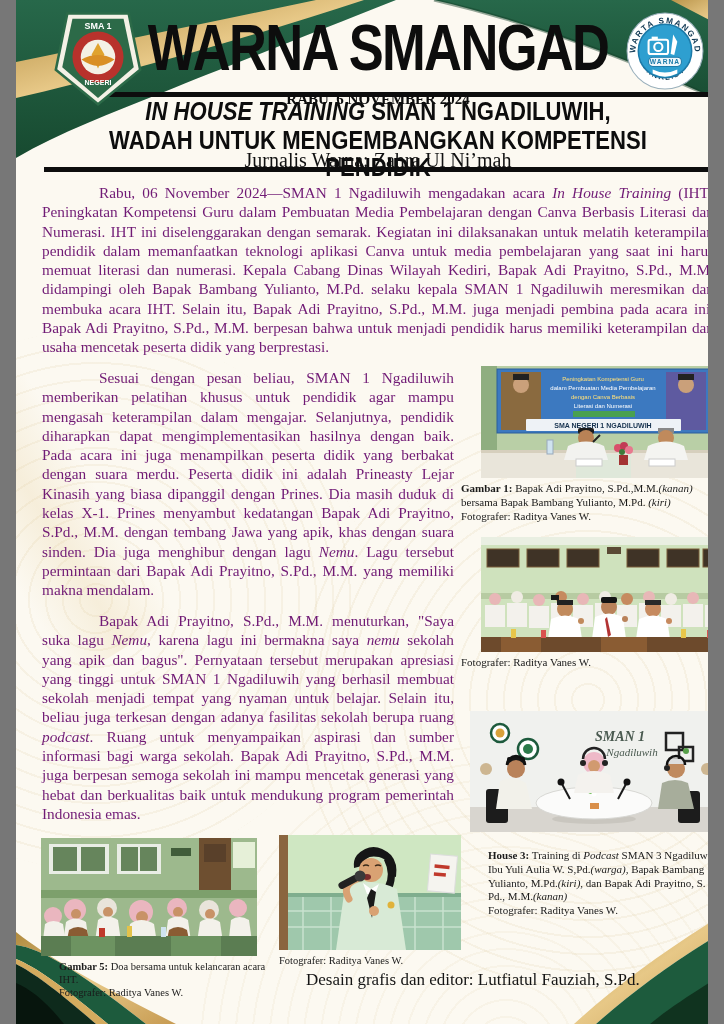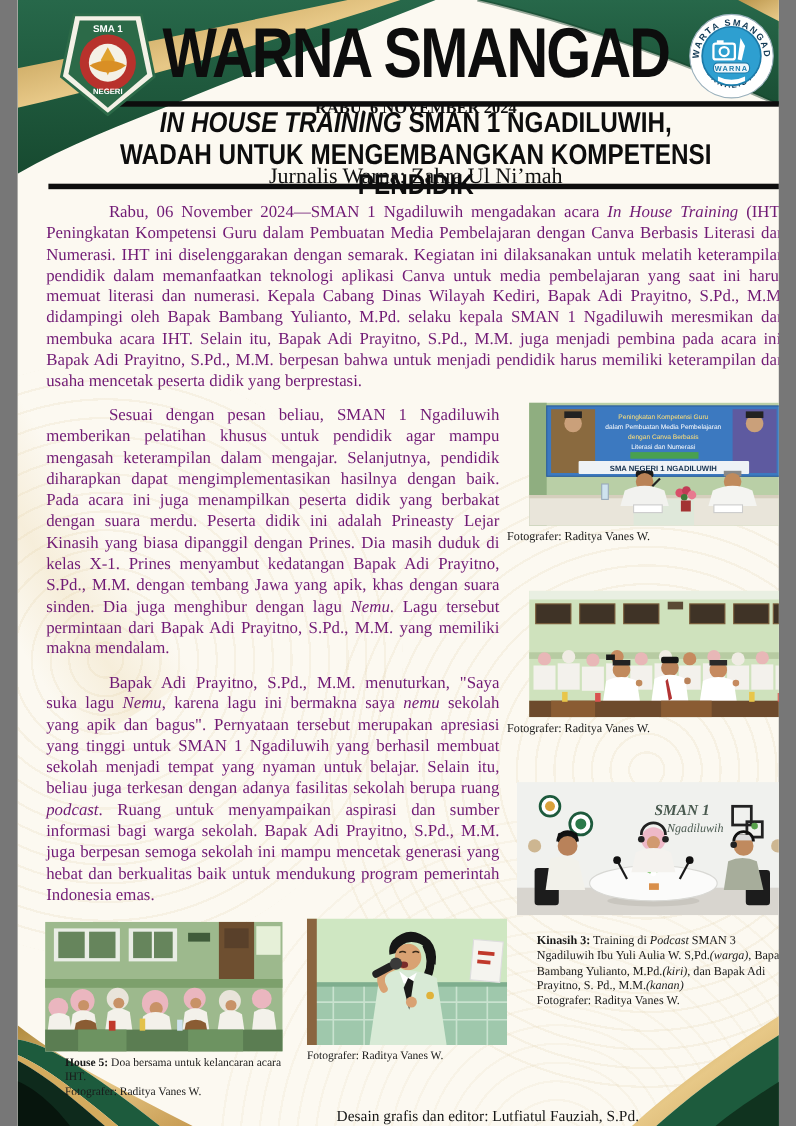--- a/index.html
+++ b/index.html
@@ -58,21 +58,21 @@
   .fig3 figcaption{margin-left:18px;width:234px;margin-top:17px;}
   .fig4{left:263px;top:835px;width:184px;}
   .fig5{left:25px;top:838px;width:233px;}
   .fig5 figcaption{margin-left:18px;width:214px;}
   figcaption{font-size:11px;line-height:13.8px;margin-top:4px;color:#1a1a1a;text-align:left;}
   .fig4 figcaption,.fig5 figcaption{font-size:10.5px;line-height:13px;}
   .cap-photog{display:block;}
   figcaption b{font-weight:700;}
   figcaption i{font-style:italic;}
 
-  .credit{position:absolute;left:290px;top:1008px;z-index:2;font-size:14px;color:#151515;}
+  .credit{position:absolute;left:290px;top:970px;z-index:2;font-size:17px;color:#151515;}
 </style>
 </head>
 <body>
 
 <div class="page">
 
   <div class="bg-ring r1"></div>
   <div class="bg-ring r2"></div>
   <div class="bg-ring r3"></div>
   <div class="gold-streak"></div>
@@ -193,20 +193,21 @@
       <circle cx="137" cy="82" r="4" fill="#d94f6a"></circle>
         <circle cx="143" cy="80" r="4" fill="#c23b55"></circle>
       <circle cx="148" cy="84" r="4" fill="#e8798f"></circle>
         <circle cx="141" cy="86" r="3" fill="#3f7a3a"></circle>
       <rect x="138" y="89" width="9" height="10" fill="#a33333"></rect>
       <rect x="66" y="74" width="6" height="14" fill="#cfe3ef" stroke="#99aabb"></rect>
       <rect x="95" y="93" width="26" height="7" fill="#ffffff" stroke="#cccccc"></rect>
       <rect x="168" y="93" width="26" height="7" fill="#ffffff" stroke="#cccccc"></rect>
     </svg>
     <figcaption>
+      <span class="cap-text"><b>Gambar 1:</b><span> Bapak Adi Prayitno, S.Pd.,M.M.</span><i>(kanan)</i><span> bersama Bapak Bambang Yulianto, M.Pd. </span><i>(kiri)</i></span>
       <span class="cap-photog">Fotografer: Raditya Vanes W.</span>
     </figcaption>
   </figure>
 
   <figure class="fig fig2">
     <svg width="253" height="115" viewBox="0 0 253 115">
       <rect width="253" height="115" fill="#cfe2bd"></rect>
       <rect x="0" y="0" width="253" height="8" fill="#e9efe2"></rect>
       <g fill="#3f3326" stroke="#7a5c39">
         <rect x="6" y="12" width="32" height="18"></rect>
@@ -311,21 +312,21 @@
       <path d="M108,64 q16,-8 32,0 l4,18 h-40 z" fill="#f4f2ee"></path>
       <rect x="208" y="80" width="22" height="32" rx="3" fill="#1c1c1c"></rect>
       <path d="M192,72 q13,-6 26,0 l6,26 h-36 z" fill="#a7ad9b"></path>
       <circle cx="206" cy="58" r="9" fill="#c08a5e"></circle>
       <rect x="198" y="48" width="16" height="5" fill="#dddddd"></rect>
       <path d="M197,54 a9,9 0 0 1 18,0" stroke="#111111" stroke-width="2.5" fill="none"></path>
       <circle cx="197" cy="57" r="3" fill="#222222"></circle>
       <rect x="120" y="92" width="9" height="6" fill="#d98f4a"></rect>
     </svg>
     <figcaption>
-      <span class="cap-text"><b>Kinasih 3:</b><span> Training di </span><i>Podcast</i><span>  SMAN 3 Ngadiluwih Ibu Yuli Aulia W. S,Pd.</span><i>(warga)</i><span>, Bapak Bambang Yulianto, M.Pd.</span><i>(kiri)</i><span>, dan Bapak Adi Prayitno, S. Pd., M.M.</span><i>(kanan)</i></span>
+      <span class="cap-text"><b>House 3:</b><span> Training di </span><i>Podcast</i><span>  SMAN 3 Ngadiluwih Ibu Yuli Aulia W. S,Pd.</span><i>(warga)</i><span>, Bapak Bambang Yulianto, M.Pd.</span><i>(kiri)</i><span>, dan Bapak Adi Prayitno, S. Pd., M.M.</span><i>(kanan)</i></span>
       <span class="cap-photog">Fotografer: Raditya Vanes W.</span>
     </figcaption>
   </figure>
 
   <figure class="fig fig4">
     <svg width="182" height="115" viewBox="0 0 182 115">
       <rect width="182" height="115" fill="#cfe7c2"></rect>
       <rect x="0" y="58" width="182" height="57" fill="#9fc8ac"></rect>
       <rect x="0" y="58" width="182" height="4" fill="#7fae8e"></rect>
       <g stroke="#c9e2cf" stroke-width="1.5">
@@ -404,20 +405,20 @@
       <path d="M28,92 q9,-6 18,0 l2,10 h-22 z" fill="#8a5c33"></path>
       <path d="M128,92 q9,-6 18,0 l2,10 h-22 z" fill="#8a5c33"></path>
       <rect x="0" y="98" width="216" height="20" fill="#5b7d52"></rect>
       <rect x="30" y="98" width="44" height="20" fill="#6d9361"></rect>
         <rect x="130" y="98" width="50" height="20" fill="#6d9361"></rect>
       <rect x="58" y="90" width="6" height="9" fill="#c0392b"></rect>
       <rect x="86" y="88" width="5" height="11" fill="#e3c24a"></rect>
       <rect x="120" y="89" width="5" height="10" fill="#cfe3ef"></rect>
     </svg>
     <figcaption>
-      <span class="cap-text"><b>House  5:</b><span> Doa bersama untuk kelancaran acara IHT.</span></span>
+      <span class="cap-text"><b>Gambar  5:</b><span> Doa bersama untuk kelancaran acara IHT.</span></span>
       <span class="cap-photog">Fotografer: Raditya Vanes W.</span>
     </figcaption>
   </figure>
 
   <div class="credit">Desain grafis dan editor: Lutfiatul Fauziah, S.Pd.</div>
 
 </div>
 
 </body></html>

